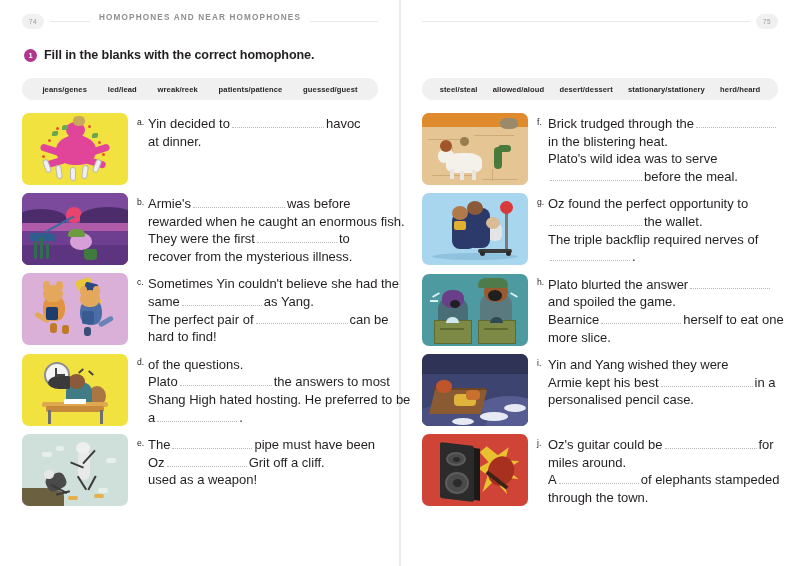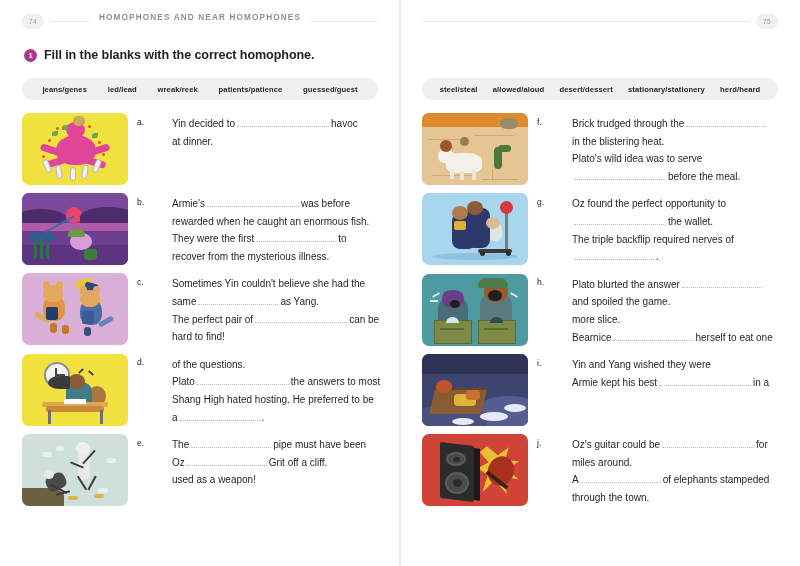--- a/index.html
+++ b/index.html
@@ -134,25 +134,24 @@
     padding-top: 2px;
   }
   .item-letter {
     flex: 0 0 11px;
     font-size: 8.6px;
     color: #231f20;
     padding-top: 1.5px;
   }
   .lines { flex: 1 1 auto; }
   .line {
-    font-size: 10px;
+    font-size: 13px;
     line-height: 17.6px;
     color: #231f20;
     white-space: nowrap;
-    margin-left: 24px;
   }
   .blank {
     display: inline-block;
     border-bottom: 1px dotted #b9b9b9;
     height: 9px;
     vertical-align: baseline;
     margin: 0 2px;
   }
   .b-lg { width: 92px; }
   .b-md { width: 80px; }
@@ -588,22 +587,22 @@
             <div class="sh" style="left:88px;top:20px;width:8px;height:2px;background:#dff0f2;transform:rotate(30deg);"></div>
             <div class="sh" style="left:18px;top:54px;width:24px;height:2px;background:#5f6a32;"></div>
             <div class="sh" style="left:62px;top:54px;width:24px;height:2px;background:#5f6a32;"></div>
           </div>
         </div>
         <div class="item-body">
           <div class="item-letter">h.</div>
           <div class="lines">
             <div class="line"><span>Plato blurted the answer</span><span class="blank b-md"></span></div>
             <div class="line"><span>and spoiled the game.</span></div>
+            <div class="line"><span>Bearnice</span><span class="blank b-md"></span><span>herself to eat one</span></div>
             <div class="line"><span>more slice.</span></div>
-            <div class="line"><span>Bearnice</span><span class="blank b-md"></span><span>herself to eat one</span></div>
           </div>
         </div>
       </div>
 
       <div class="item">
         <div class="thumb">
           <div class="art art-i">
             <div class="sh i-sky"></div>
             <div class="sh i-sea"></div>
             <div class="sh i-wave2"></div>
@@ -616,20 +615,21 @@
             <div class="sh i-foam1"></div>
             <div class="sh i-foam2"></div>
             <div class="sh i-foam3"></div>
           </div>
         </div>
         <div class="item-body">
           <div class="item-letter">i.</div>
           <div class="lines">
             <div class="line"><span>Yin and Yang wished they were</span></div>
             <div class="line"><span>Armie kept his best</span><span class="blank b-lg"></span><span>in a</span></div>
+            <div class="line"><span>personalised pencil case.</span></div>
           </div>
         </div>
       </div>
 
       <div class="item">
         <div class="thumb">
           <div class="art art-j">
             <div class="sh j-blast"></div>
             <div class="sh j-guitar"></div>
             <div class="sh j-neck"></div>

